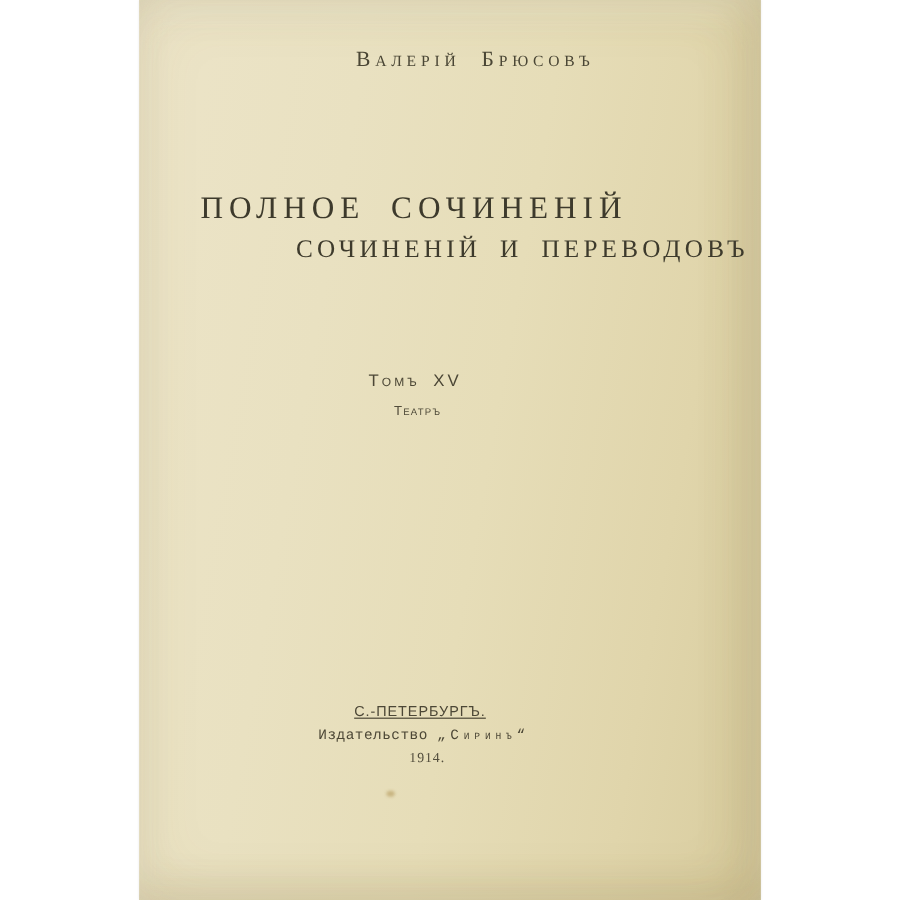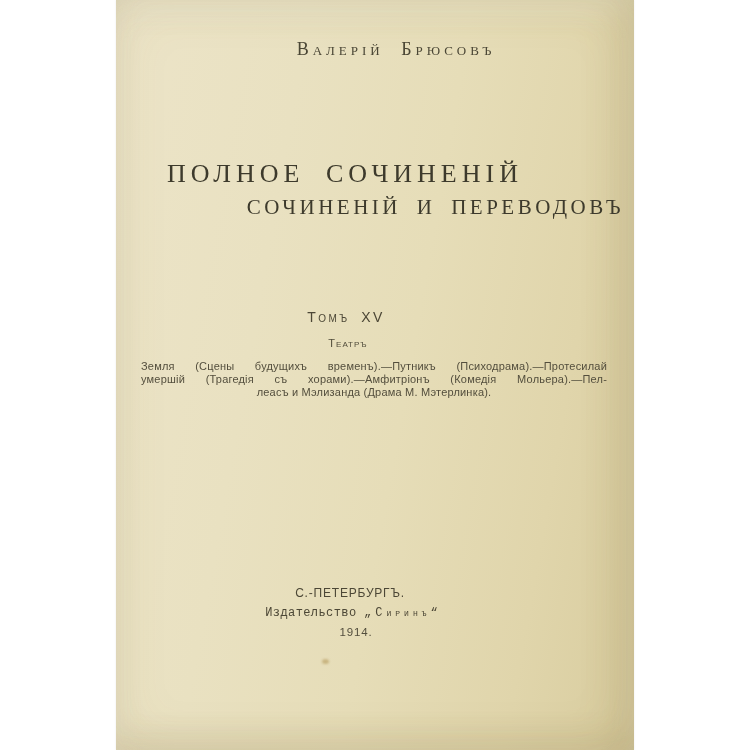--- a/index.html
+++ b/index.html
@@ -127,40 +127,41 @@
     transform: translateX(-25px);
   }
 
   .city-line {
     top: 586px;
     font-family: "Liberation Sans", sans-serif;
     font-size: 12px;
     letter-spacing: 0.8px;
     color: #4c4736;
     transform: translateX(-25px);
+    text-decoration: underline;
   }
 
   .publisher-line {
     top: 606px;
     font-family: Liberation Mono, monospace;
     font-size: 12px;
     letter-spacing: 0.4px;
     color: #4c4736;
     transform: translateX(-23px);
   }
   .publisher-line .pub-name {
     font-variant: small-caps;
     letter-spacing: 4px;
     margin-left: 3px;
   }
   .publisher-line .quote { letter-spacing: 1px; }
 
   .year-line {
     top: 626px;
-    font-family: Liberation Sans, sans-serif;
+    font-family: Liberation Serif, serif;
     font-size: 11.5px;
     letter-spacing: 0.8px;
     color: #534e3d;
     transform: translateX(-19px);
   }
 
   .stain {
     top: 659px;
     left: 206px;
     width: 7px;
@@ -179,25 +180,20 @@
     <div class="center-line author-line smallcaps">Валерій Брюсовъ</div>
 
     <div class="center-line title-line1">ПОЛНОЕ СОЧИНЕНІЙ</div>
 
     <div class="center-line title-line2">СОЧИНЕНІЙ И ПЕРЕВОДОВЪ</div>
 
     <div class="center-line section-line smallcaps">Театръ</div>
 
     <div class="center-line volume-line smallcaps">Томъ XV</div>
 
-    <div class="contents-block">
-      <div class="just">Земля (Сцены будущихъ временъ).—Путникъ (Психодрама).—Протесилай</div>
-      <div class="just">умершій (Трагедія съ хорами).—Амфитріонъ (Комедія Мольера).—Пел-</div>
-      <div class="cent">леасъ и Мэлизанда (Драма М. Мэтерлинка).</div>
-    </div>
 
 
     <div class="center-line city-line">С.-ПЕТЕРБУРГЪ.</div>
 
     <div class="center-line publisher-line">
       <span>Издательство</span>
       <span class="quote">„</span><span class="pub-name">Сиринъ</span><span class="quote">“</span>
     </div>
 
     <div class="center-line year-line">1914.</div>

